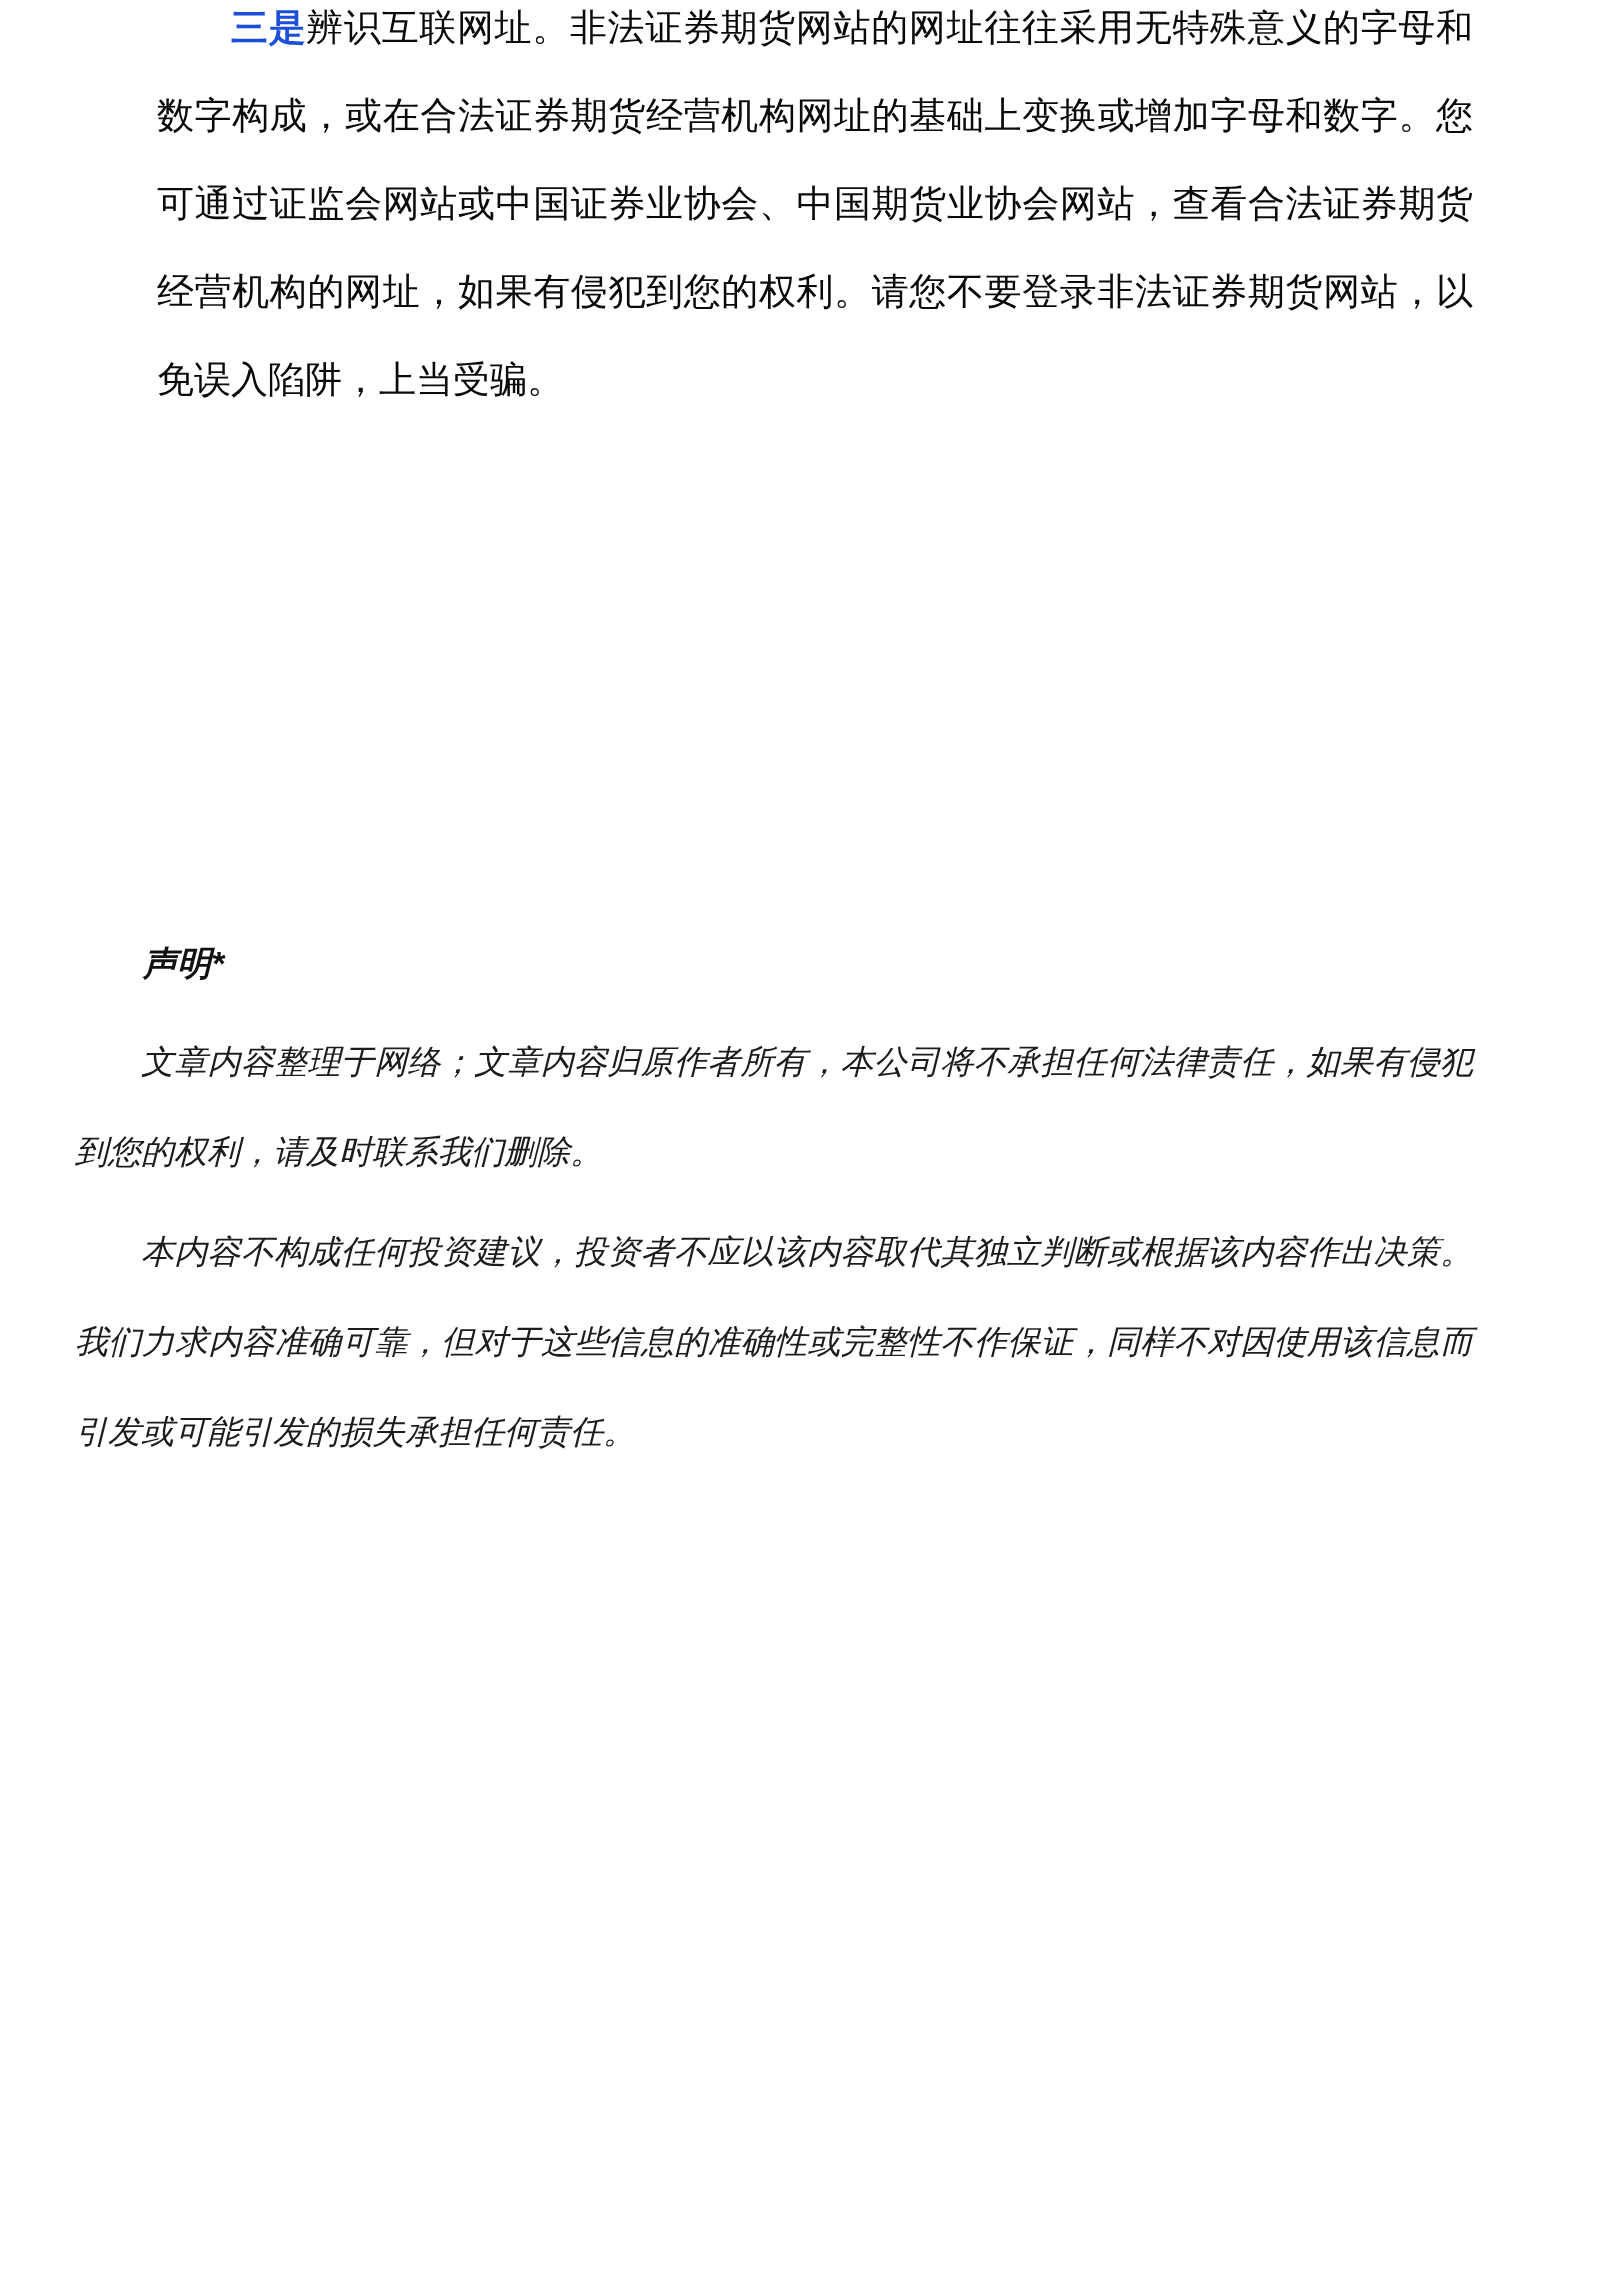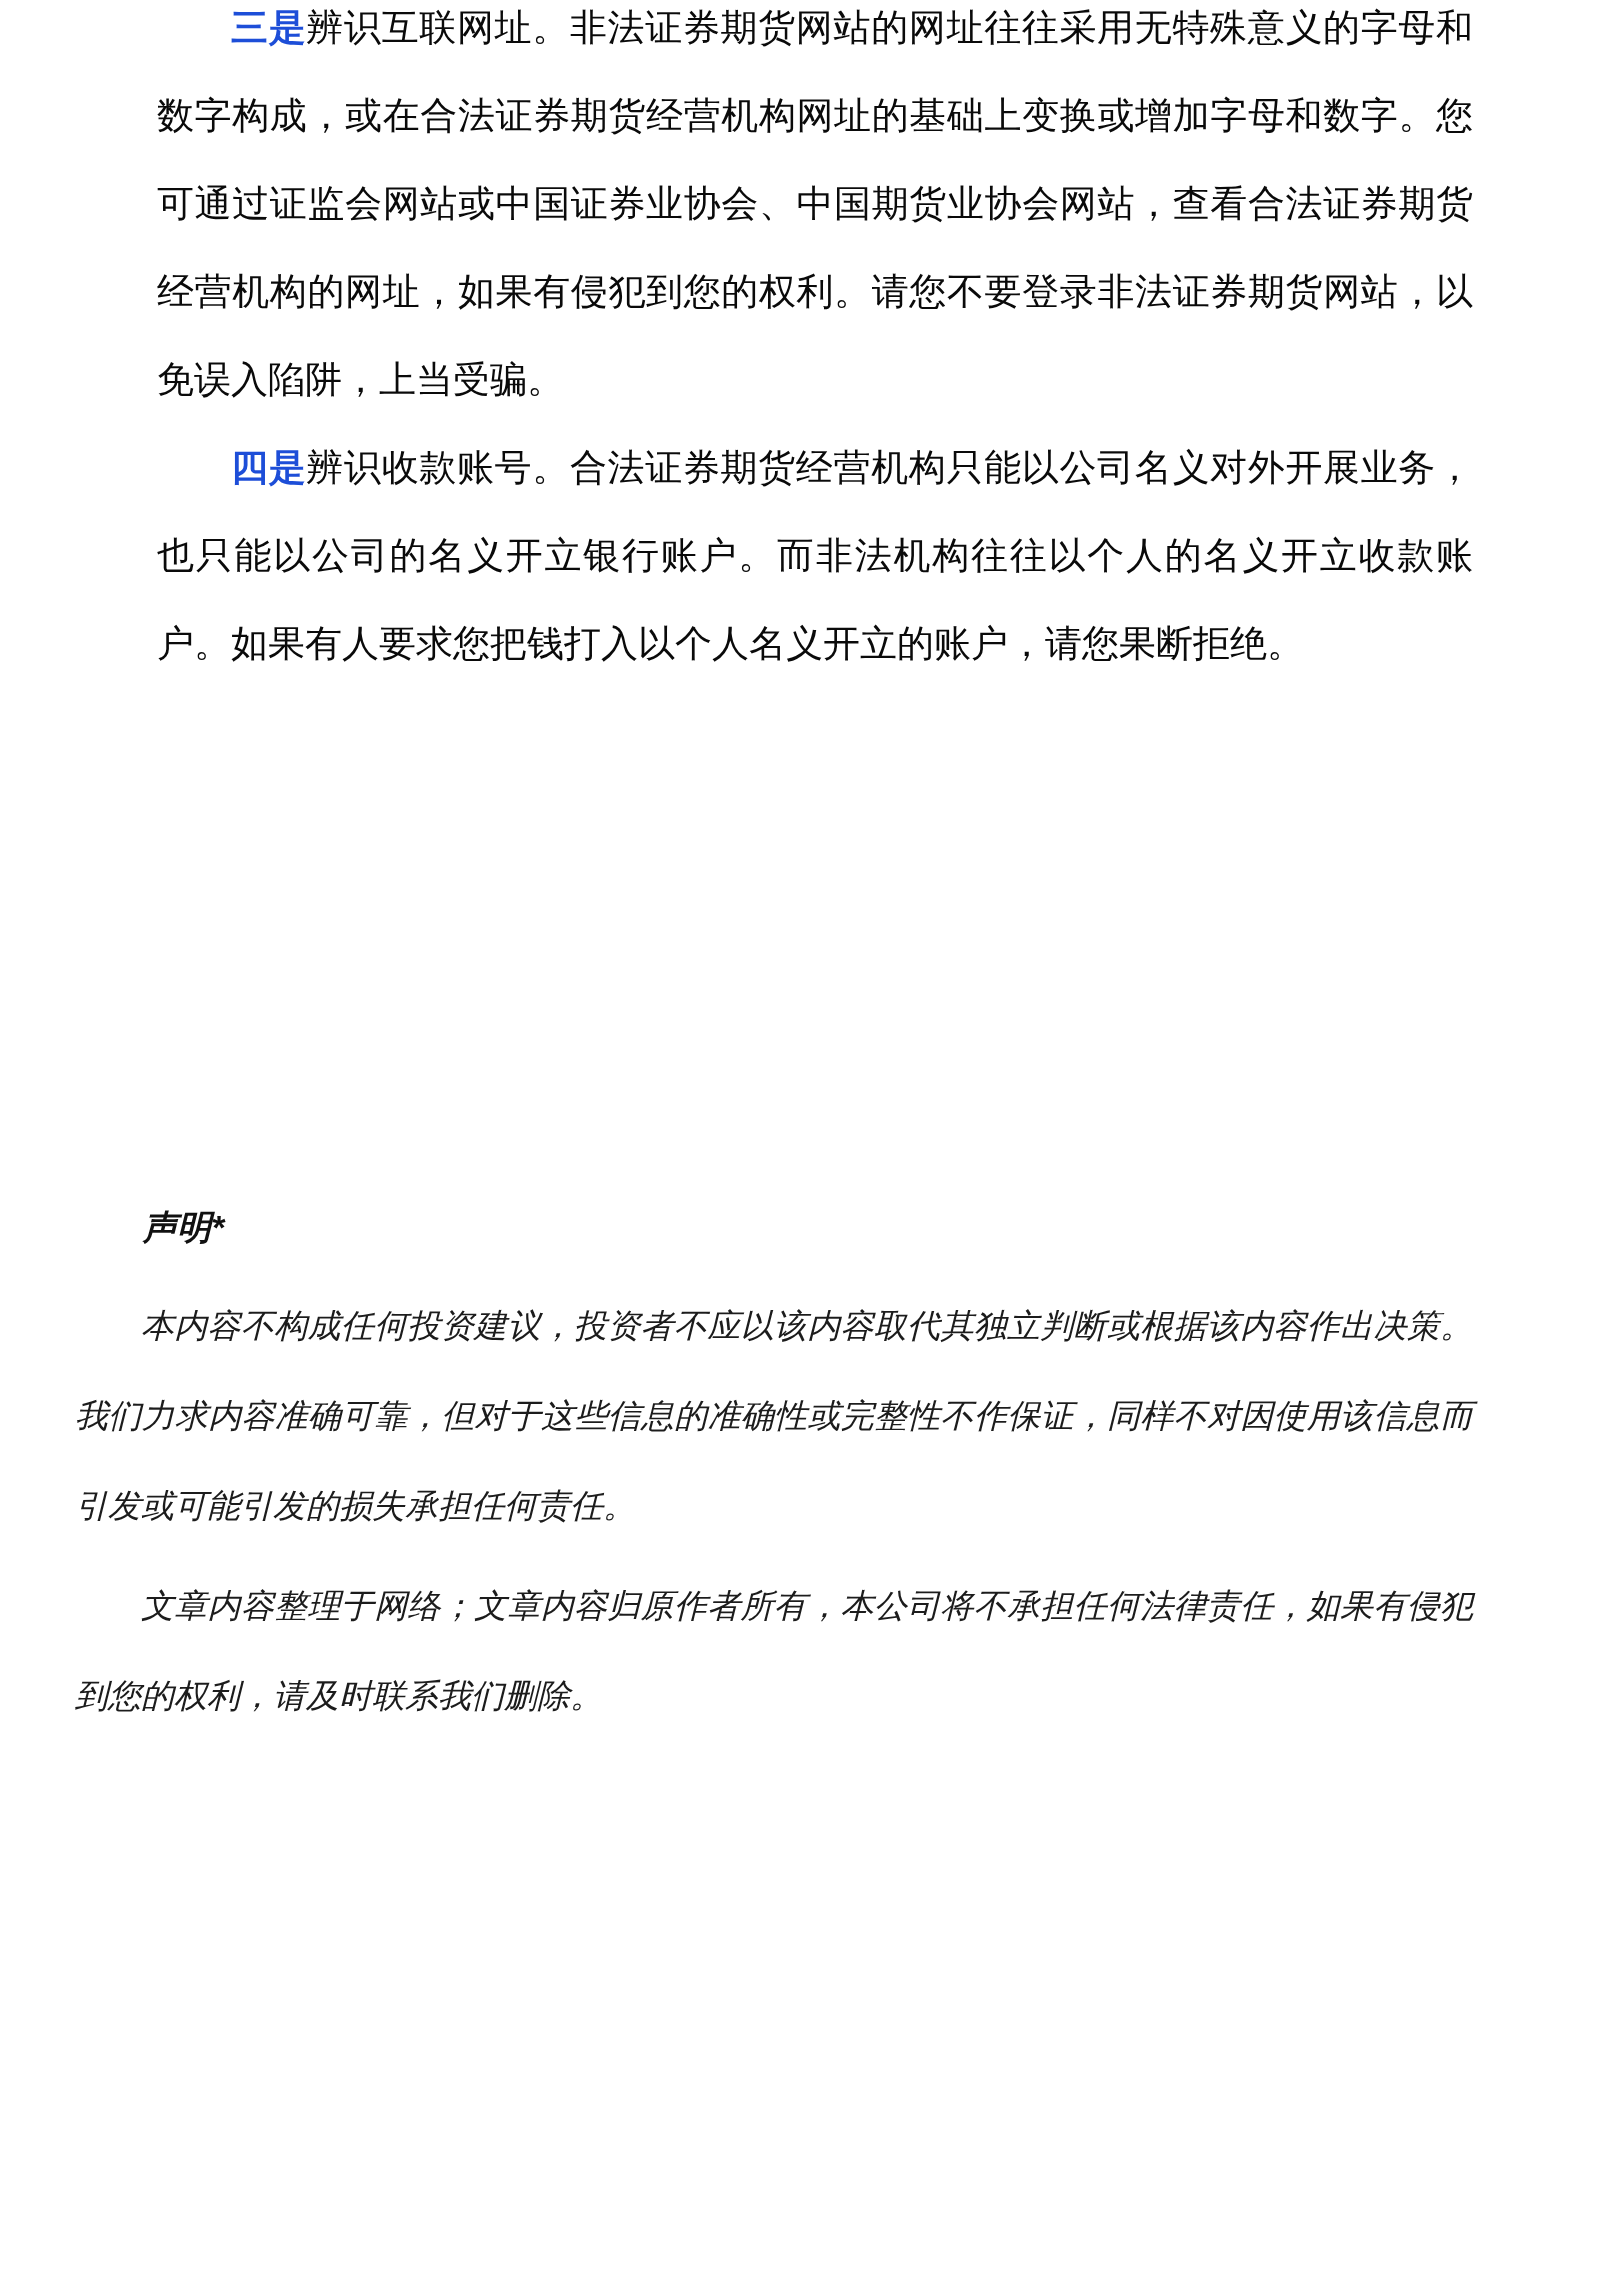--- a/index.html
+++ b/index.html
@@ -61,30 +61,29 @@
 </style>
 </head>
 <body>
 
 <div class="page">
 
   <div class="article">
 
     <p class="para"><span class="lead">三是</span><span>辨识互联网址。非法证券期货网站的网址往往采用无特殊意义的字母和数字构成，或在合法证券期货经营机构网址的基础上变换或增加字母和数字。您可通过证监会网站或中国证券业协会、中国期货业协会网站，查看合法证券期货经营机构的网址，如果有侵犯到您的权利。请您不要登录非法证券期货网站，以免误入陷阱，上当受骗。</span></p>
 
-    <p class="para"><span class="lead">四是</span><span>辨识收款账号。合法证券期货经营机构只能以公司名义对外开展业务，也只能以公司的名义开立银行账户。而非法机构往往以个人的名义开立收款账户。如果有人要求您把钱打入以个人名义开立的账户，请您果断拒绝。</span></p>
 
   </div>
 
   <div class="big-spacer"></div>
 
   <div class="disclaimer">
 
     <p class="disc-heading">声明*</p>
 
+    <p class="disc-para">文章内容整理于网络；文章内容归原作者所有，本公司将不承担任何法律责任，如果有侵犯到您的权利，请及时联系我们删除。</p>
+
     <p class="disc-para">本内容不构成任何投资建议，投资者不应以该内容取代其独立判断或根据该内容作出决策。我们力求内容准确可靠，但对于这些信息的准确性或完整性不作保证，同样不对因使用该信息而引发或可能引发的损失承担任何责任。</p>
-
-    <p class="disc-para">文章内容整理于网络；文章内容归原作者所有，本公司将不承担任何法律责任，如果有侵犯到您的权利，请及时联系我们删除。</p>
 
   </div>
 
 </div>
 
 
 </body></html>

